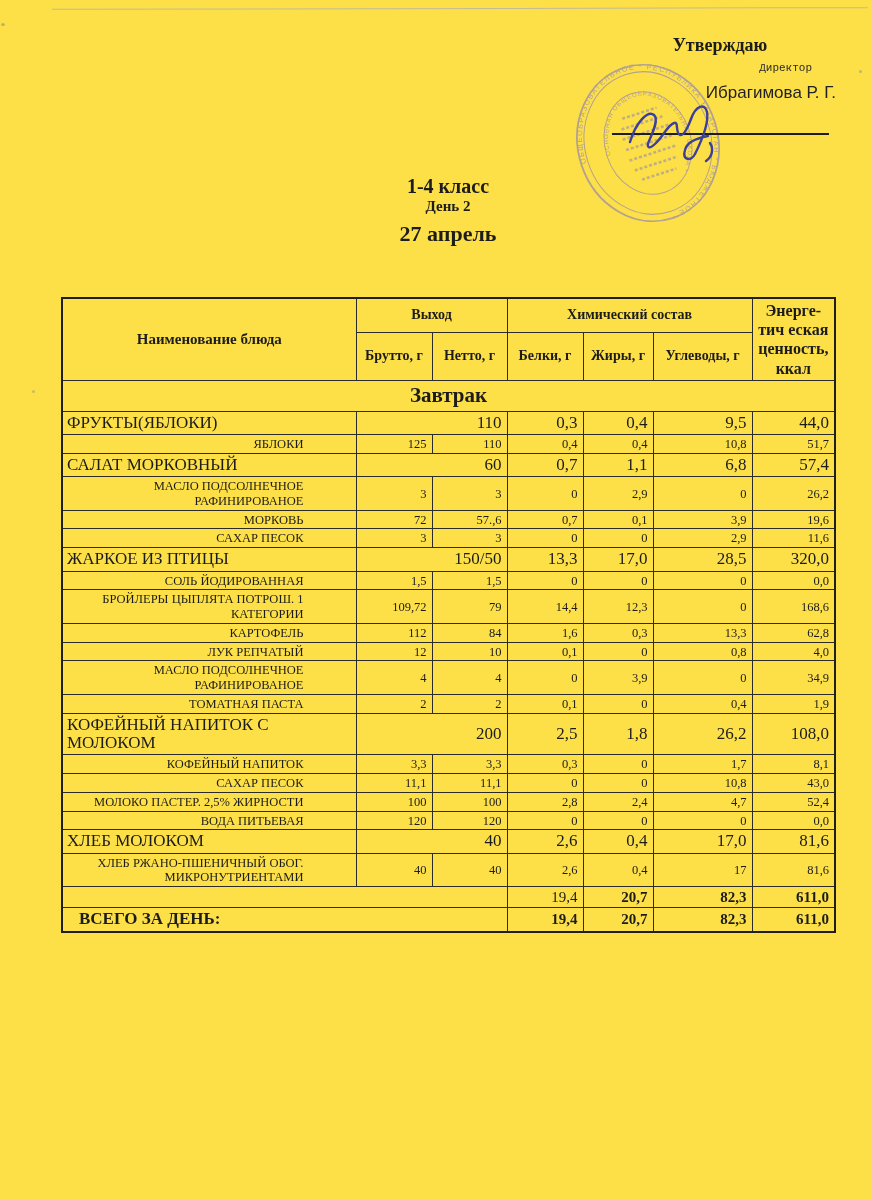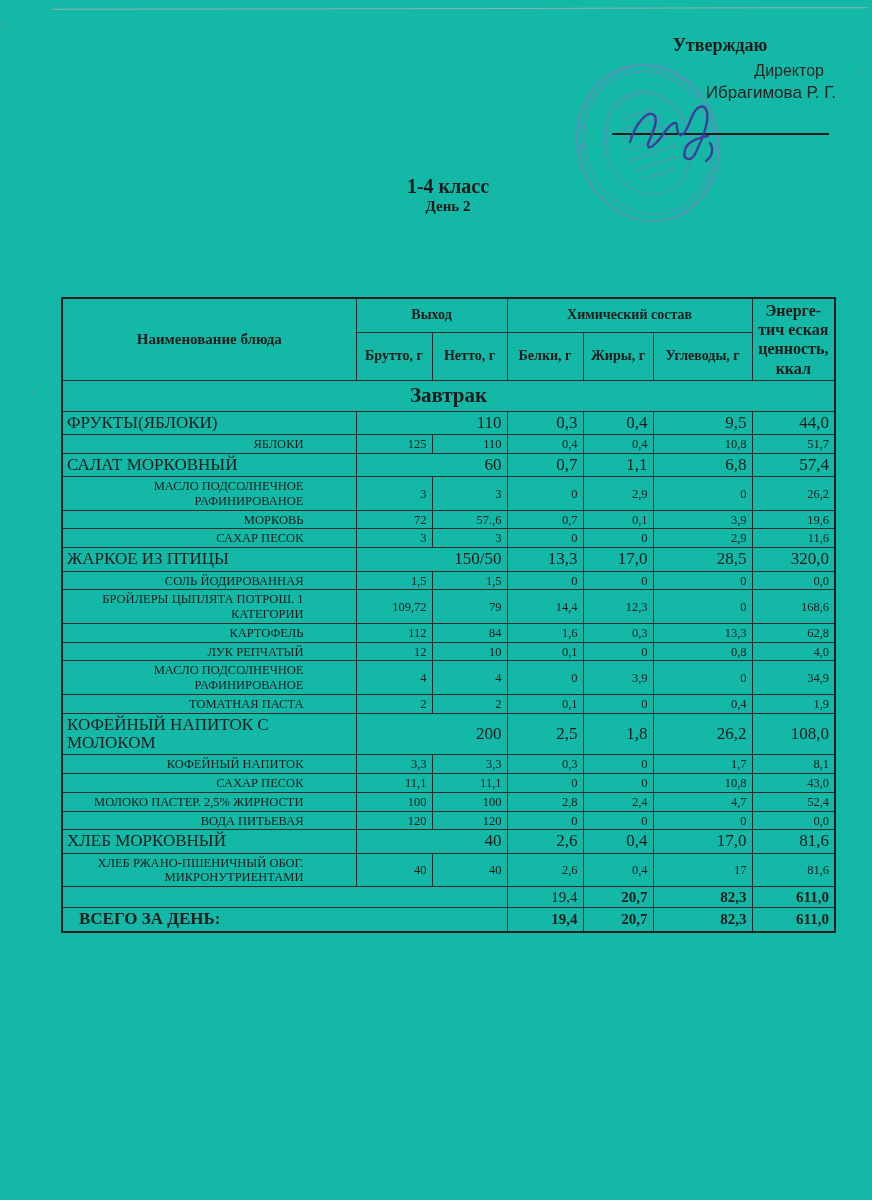--- a/index.html
+++ b/index.html
@@ -6,41 +6,41 @@
     --stamp-ink: #8478c1;
     --signature-ink: #3c3f9c;
     --line-color: #2b2b2b;
   }
   * { box-sizing: border-box; }
   html, body { margin: 0; padding: 0; background: #ffffff; }
   #page {
     position: relative;
     width: 872px;
     height: 1200px;
-    background: #14b8a6;
+    background: #fde047;
     overflow: hidden;
     font-family: "Liberation Serif", serif;
     color: #1c1c1c;
   }
 
   
   .scan-top-line {
     position: absolute; top: 8px; left: 52px; width: 816px; height: 1px;
     background: #b3b0ac; opacity: .8; transform: rotate(-0.12deg);
   }
   .speck { position: absolute; background: #8d8a86; border-radius: 50%; }
   .speck.s1 { left: 1px;  top: 23px;  width: 4px; height: 3px; opacity: .55; }
   .speck.s2 { left: 859px; top: 70px; width: 3px; height: 3px; opacity: .5; }
   .speck.s3 { left: 32px; top: 390px; width: 3px; height: 3px; opacity: .45; }
 
   
   .approve { position: absolute; left: 640px; top: 35px; width: 160px;
     text-align: center; font-weight: bold; font-size: 18px; }
-  .director { position: absolute; right: 48px; top: 62px; font-family: Liberation Sans, sans-serif;
-    font-size: 16px; color: #2a2a2a; }
+  .director { position: absolute; right: 60px; top: 62px; font-family: Liberation Mono, monospace;
+    font-size: 11px; color: #2a2a2a; }
   .director-name { position: absolute; right: 36px; top: 83px; font-family: "Liberation Sans", sans-serif;
     font-size: 17px; color: #222; }
 
   .stamp-svg { position: absolute; left: 573px; top: 54px; width: 150px; height: 178px; opacity: .6; }
   .signature-line { position: absolute; left: 612px; top: 133px; width: 217px; height: 2px; background: #1d1d1d; }
   .signature-svg { position: absolute; left: 618px; top: 98px; width: 125px; height: 72px; }
 
   
   .title-block { position: absolute; left: 62px; top: 161px; width: 772px; text-align: center; }
   .menu-title { font-size: 29px; font-weight: bold; letter-spacing: 2px; }
@@ -133,20 +133,21 @@
     <g fill="none" stroke="var(--signature-ink)" stroke-width="2.4" stroke-linecap="round">
       <path d="M 12 44 C 18 24 30 12 36 17 C 41 21 35 34 31 43 C 28 50 31 52 38 45 C 46 37 50 27 56 25 C 61 23 57 35 62 37 C 66 38 70 29 73 21"></path>
       <path d="M 73 21 C 78 7 87 5 89 14 C 91 25 83 44 77 56 C 73 64 64 62 67 52 C 69 44 79 40 90 38"></path>
       <path d="M 92 45 C 96 51 94 59 88 63"></path>
     </g>
   </svg>
 
   <div class="title-block">
     <div class="menu-grade">1-4 класс</div>
     <div class="menu-day">День 2</div>
+    <div class="menu-date">27 апрель</div>
   </div>
 
   <table class="menu">
     <colgroup>
       <col class="c-name">
         <col class="c-gross">
         <col class="c-net">
       <col class="c-prot">
         <col class="c-fat">
         <col class="c-carb">
@@ -325,21 +326,21 @@
         <tr class="ing">
           <td class="name">ВОДА ПИТЬЕВАЯ</td>
           <td class="num">120</td>
           <td class="num">120</td>
           <td class="num">0</td>
           <td class="num">0</td>
           <td class="num">0</td>
           <td class="num">0,0</td>
         </tr>
         <tr class="dish">
-          <td class="name">ХЛЕБ МОРКОВНЫЙ</td>
+          <td class="name">ХЛЕБ МОЛОКОМ</td>
           <td class="num" colspan="2">40</td>
           <td class="num">2,6</td>
           <td class="num">0,4</td>
           <td class="num">17,0</td>
           <td class="num">81,6</td>
         </tr>
         <tr class="ing">
           <td class="name">ХЛЕБ РЖАНО-ПШЕНИЧНЫЙ ОБОГ. МИКРОНУТРИЕНТАМИ</td>
           <td class="num">40</td>
           <td class="num">40</td>

